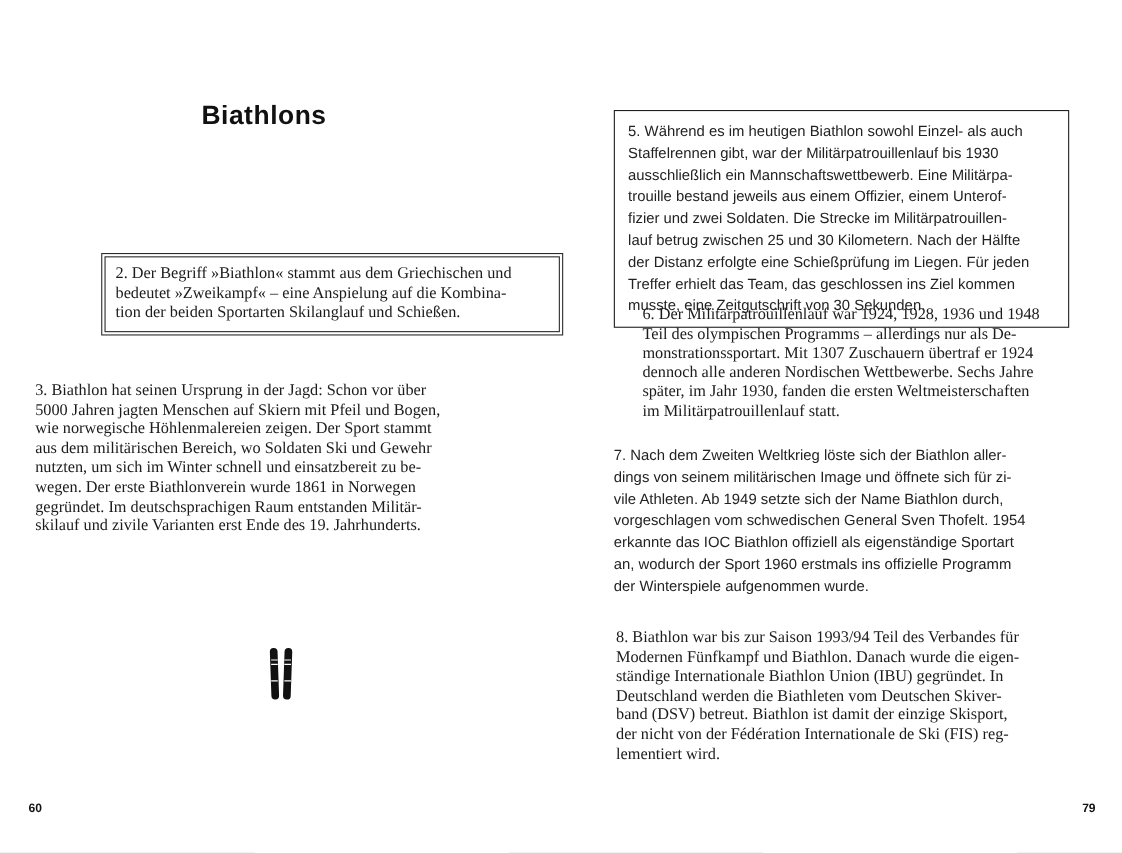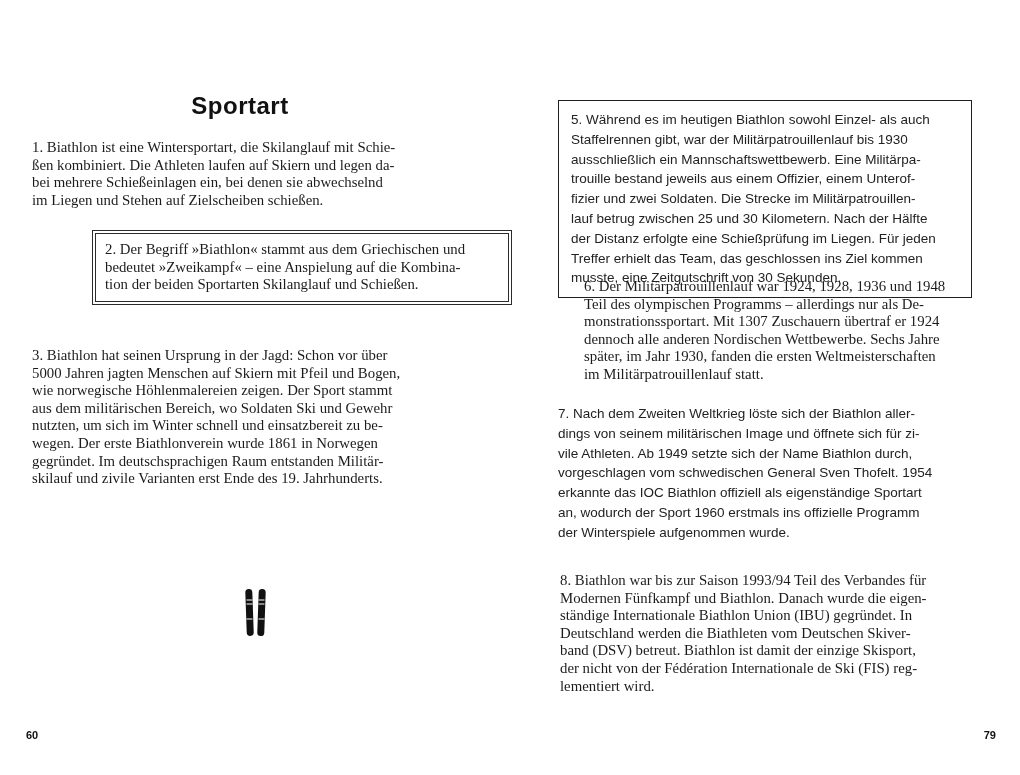--- a/index.html
+++ b/index.html
@@ -79,26 +79,22 @@
     color: #111;
   }
 
   .ski-icon-wrap { text-align: center; }
 </style>
 </head>
 <body>
 
 <div class="page">
 
-  <h1 class="abs title" style="left:32px; top:76px; width:416px;">Sportart</h1>
+  <h1 class="abs title" style="left:32px; top:76px; width:416px;">Biathlons</h1>
 
-  <div class="abs serif" style="left:32px; top:139px; width:420px;">1. Biathlon ist eine Wintersportart, die Skilanglauf mit Schie-
-ßen kombiniert. Die Athleten laufen auf Skiern und legen da-
-bei mehrere Schießeinlagen ein, bei denen sie abwechselnd
-im Liegen und Stehen auf Zielscheiben schießen.</div>
 
   <div class="abs box-double" style="left:44px; top:230px; width:420px;margin-left:48px;">
     <div class="serif">2. Der Begriff »Biathlon« stammt aus dem Griechischen und
 bedeutet »Zweikampf« – eine Anspielung auf die Kombina-
 tion der beiden Sportarten Skilanglauf und Schießen.</div>
   </div>
 
   <div class="abs serif" style="left:32px; top:347px; width:420px;">3. Biathlon hat seinen Ursprung in der Jagd: Schon vor über
 5000 Jahren jagten Menschen auf Skiern mit Pfeil und Bogen,
 wie norwegische Höhlenmalereien zeigen. Der Sport stammt

